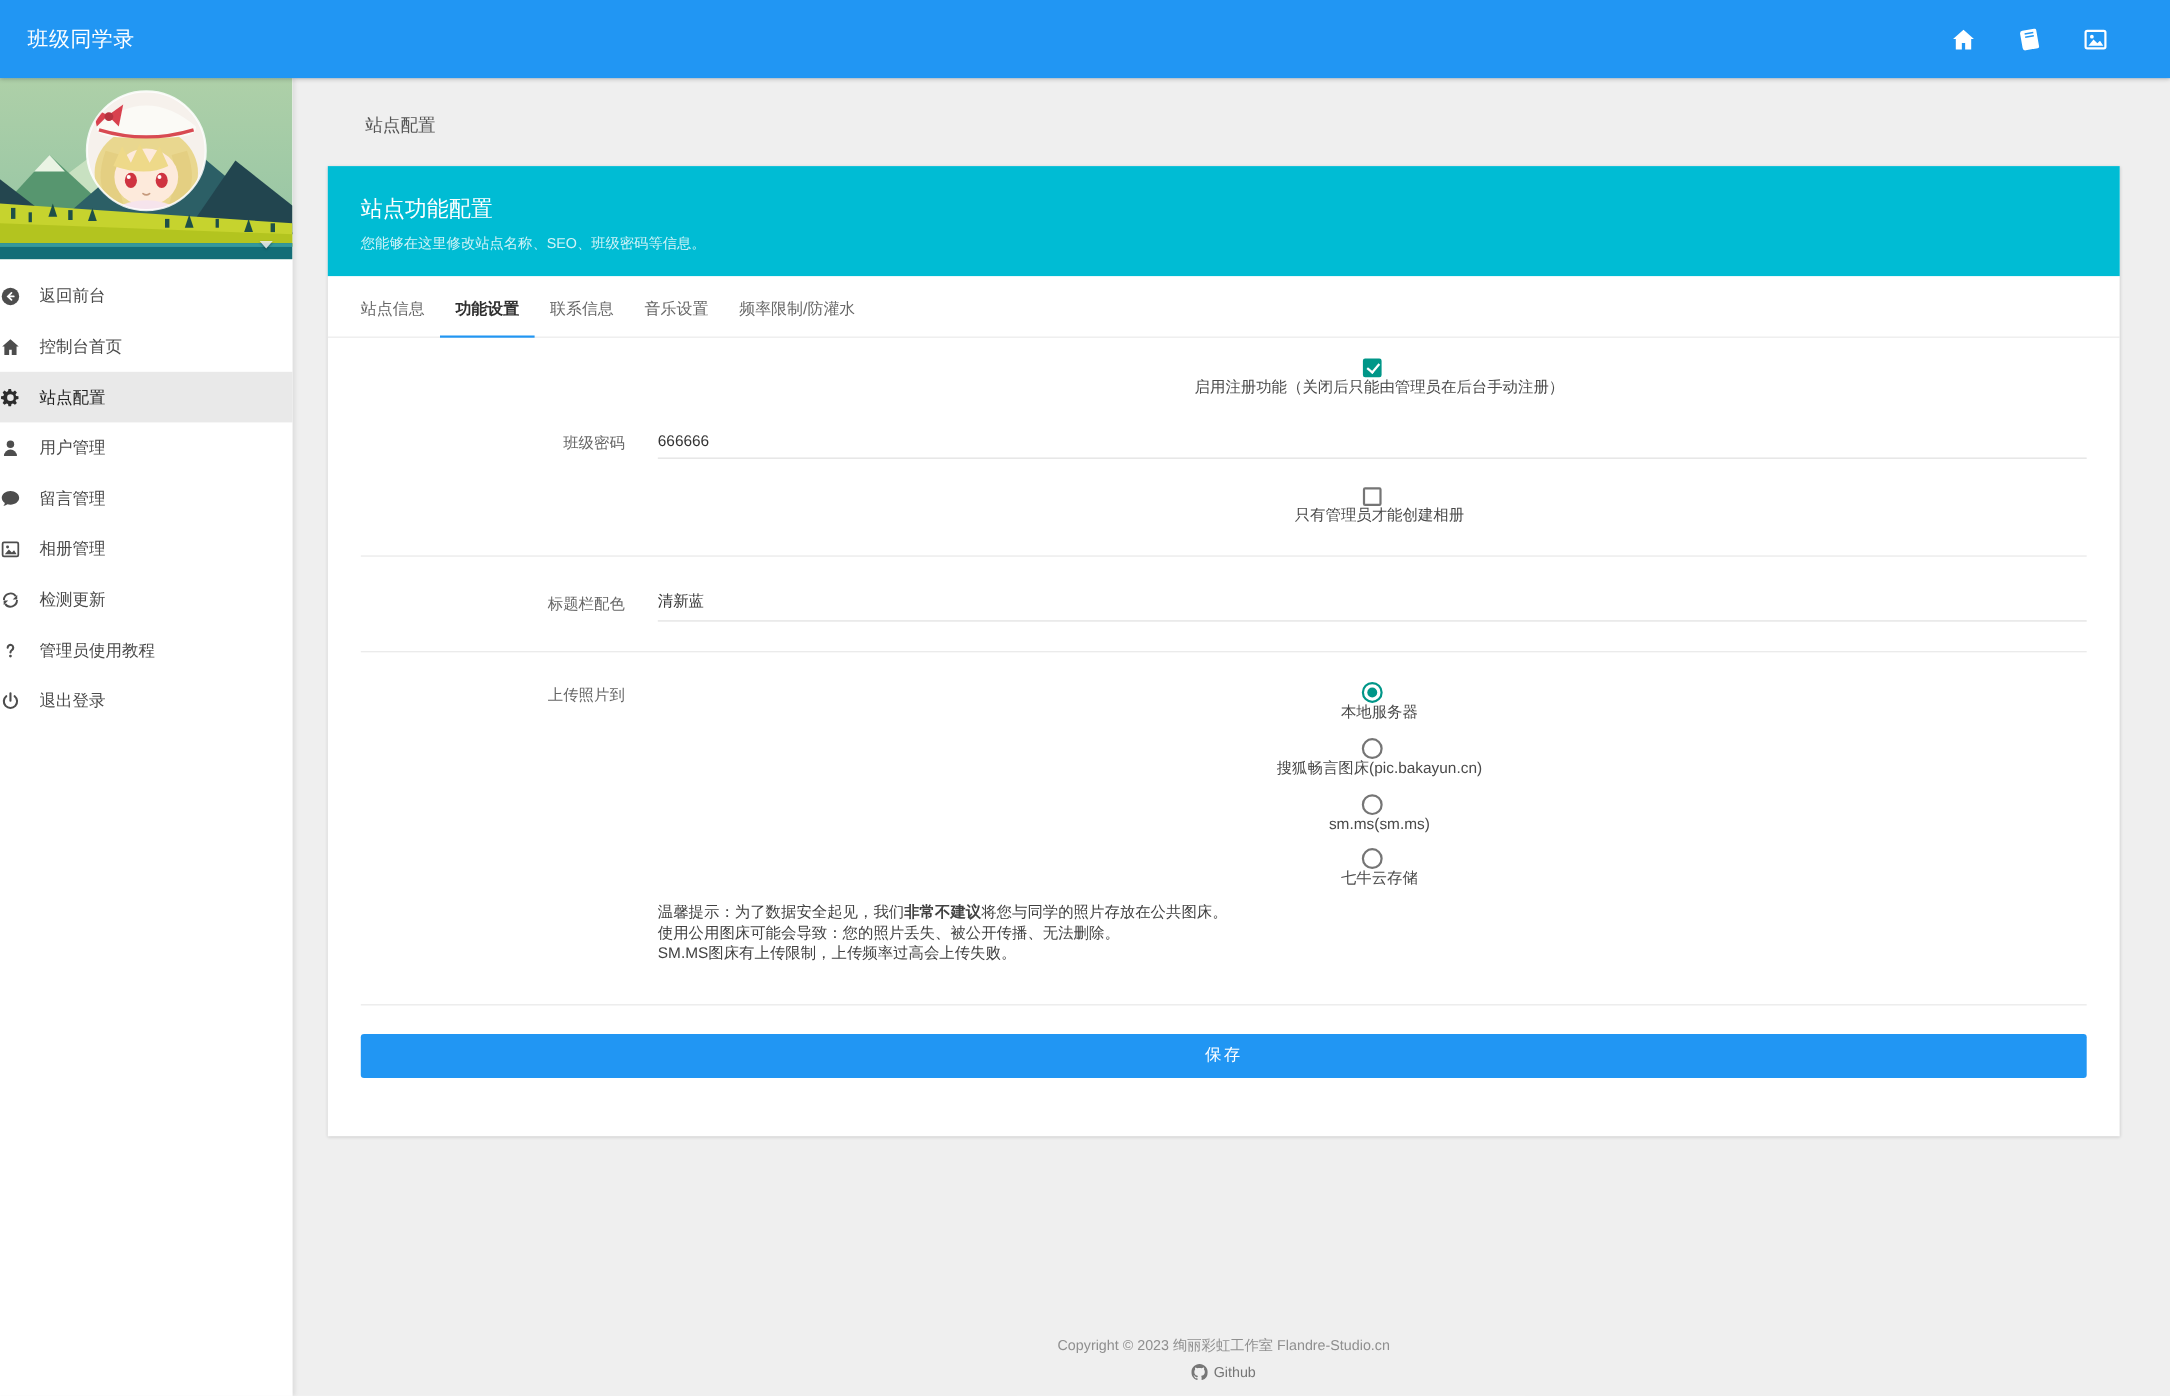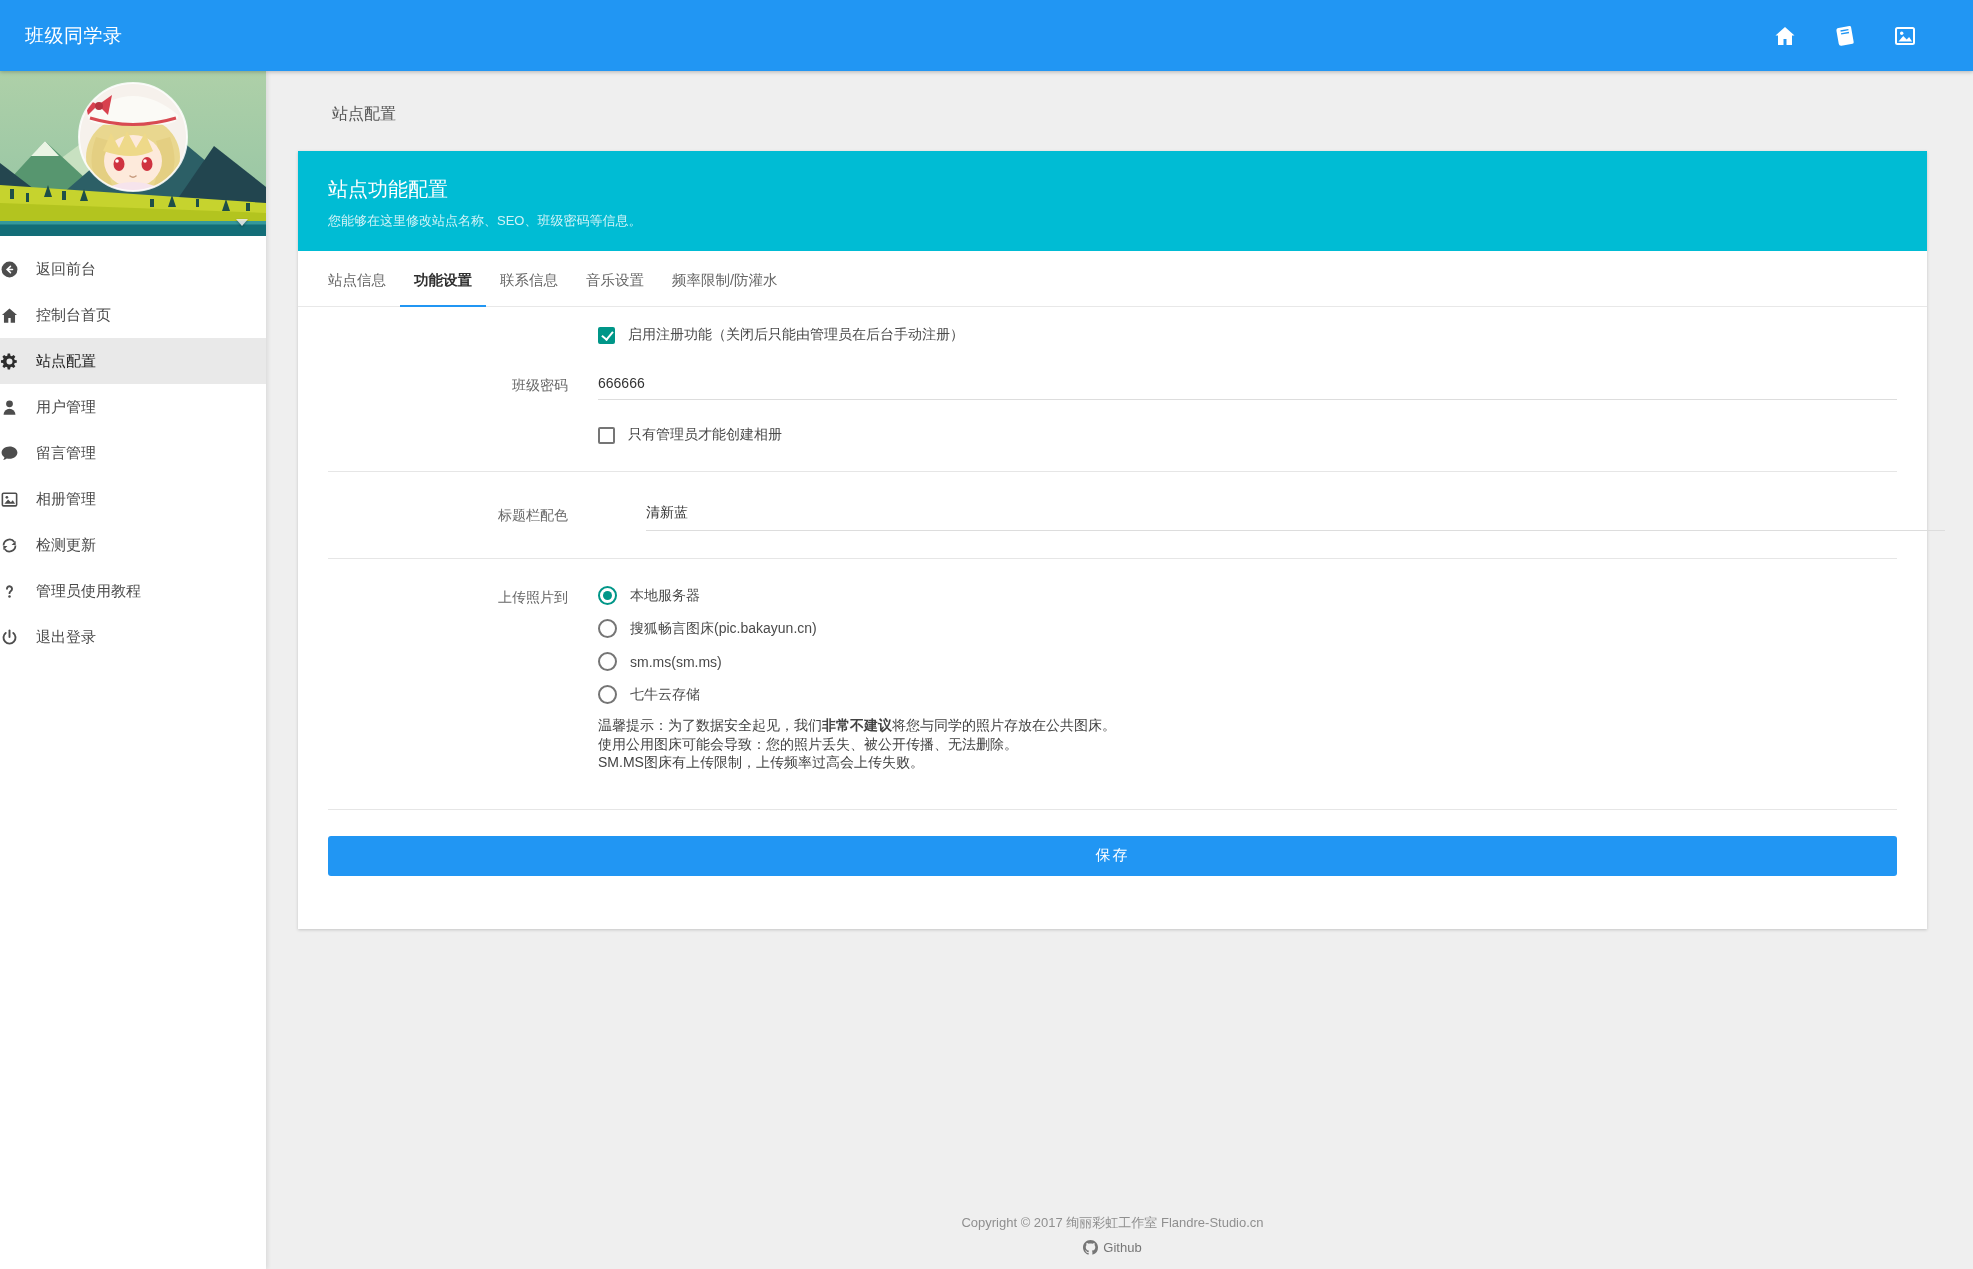--- a/index.html
+++ b/index.html
@@ -51,23 +51,23 @@
 
   .form{ padding:6px 30px 0; }
   .frow{ display:flex; align-items:center; padding:13px 0; }
   .frow.top{ align-items:flex-start; }
   .flabel{ width:240px; margin-right:30px; text-align:right; color:#666; font-size:14px; flex-shrink:0; padding-top:2px; }
   .fctrl{ flex:1; min-width:0; }
   .hr{ border-top:1px solid #e6e6e6; margin:14px 0; }
 
   .line-input{ width:100%; border:none; border-bottom:1px solid #ddd; font-size:14px; color:#333;
     padding:5px 0 8px; background:transparent; outline:none; font-family:inherit; }
-  .select-like{ width:100%; border-bottom:1px solid #ddd; font-size:14px; color:#333; padding:5px 0 8px; cursor:pointer;margin-left:48px; }
-
-  .opt{ display:flex; align-items:center; cursor:pointer; }
+  .select-like{ width:100%; border-bottom:1px solid #ddd; font-size:14px; color:#333; padding:5px 0 8px; cursor:pointer; }
+
+  .opt{ display:flex; align-items:center; cursor:pointer;flex-direction:column; }
   .opt + .opt{ margin-top:14px; }
   .opt-label{ font-size:14px; color:#4a4a4a; margin-left:13px; }
 
   .cb{ width:17px; height:17px; border:2px solid #757575; border-radius:2px; background:#fff; position:relative; flex-shrink:0; }
   .cb.checked{ background:var(--c-teal); border-color:var(--c-teal); }
   .cb.checked::after{ content:""; position:absolute; left:4px; top:0px; width:5px; height:9px;
     border:solid #fff; border-width:0 2px 2px 0; transform:rotate(40deg); }
 
   .radio{ width:19px; height:19px; border:2px solid #757575; border-radius:50%; background:#fff; position:relative; flex-shrink:0; }
   .radio.selected{ border-color:var(--c-teal); }
@@ -345,21 +345,21 @@
         </div>
 
         <div class="hr" style="margin-top:24px;"></div>
 
         <button class="save-btn">保存</button>
         <div class="panel-foot-pad"></div>
       </div>
     </div>
 
     <div class="footer">
-      <div class="copyright">Copyright © 2017 绚丽彩虹工作室 Flandre-Studio.cn</div>
+      <div class="copyright">Copyright © 2023 绚丽彩虹工作室 Flandre-Studio.cn</div>
       <div class="github-line">
         <svg viewBox="0 0 16 16">
             <path d="M8 0C3.58 0 0 3.58 0 8c0 3.54 2.29 6.53 5.47 7.59.4.07.55-.17.55-.38 0-.19-.01-.82-.01-1.49-2.01.37-2.53-.49-2.69-.94-.09-.23-.48-.94-.82-1.13-.28-.15-.68-.52-.01-.53.63-.01 1.08.58 1.23.82.72 1.21 1.87.87 2.33.66.07-.52.28-.87.51-1.07-1.78-.2-3.64-.89-3.64-3.95 0-.87.31-1.59.82-2.15-.08-.2-.36-1.02.08-2.12 0 0 .67-.21 2.2.82.64-.18 1.32-.27 2-.27s1.36.09 2 .27c1.53-1.04 2.2-.82 2.2-.82.44 1.1.16 1.92.08 2.12.51.56.82 1.27.82 2.15 0 3.07-1.87 3.75-3.65 3.95.29.25.54.73.54 1.48 0 1.07-.01 1.93-.01 2.2 0 .21.15.46.55.38A8.01 8.01 0 0 0 16 8c0-4.42-3.58-8-8-8z"></path>
           </svg>
         <span>Github</span>
       </div>
     </div>
   </div>
 </div>
 

